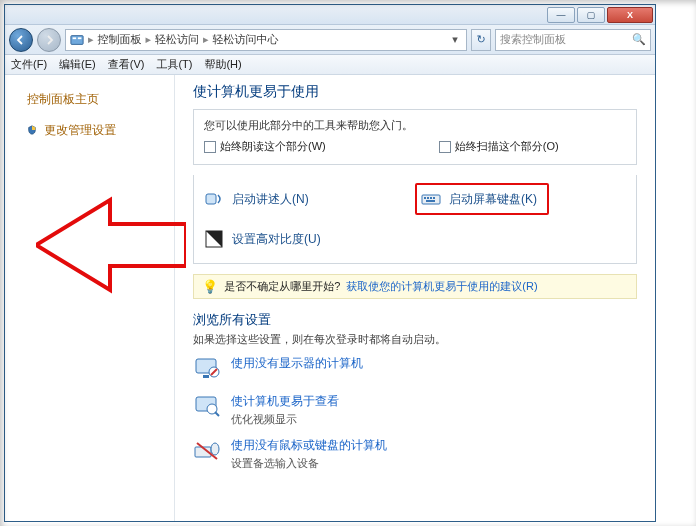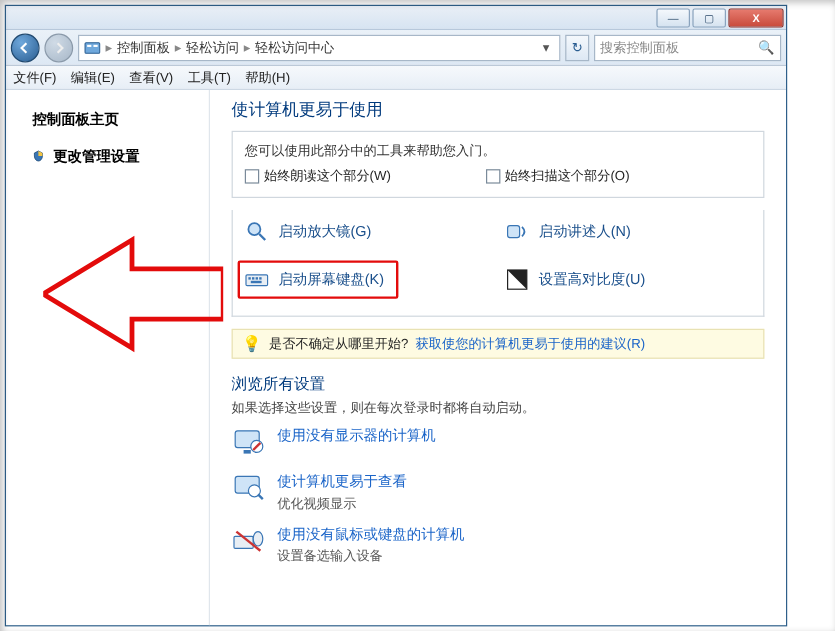--- a/index.html
+++ b/index.html
@@ -19,29 +19,29 @@
 .addr-field { flex: 1; height: 22px; background: #fff; border: 1px solid #a7b7c8; display: flex; align-items: center; padding: 0 4px; font-size: 11px; color: #333; gap: 4px; }
 .addr-sep { color: #888; }
 .addr-drop { width: 14px; text-align: center; color: #555; }
 .search-field { width: 156px; height: 22px; background: #fff; border: 1px solid #a7b7c8; display: flex; align-items: center; padding: 0 4px; font-size: 11px; color: #888; gap: 4px; }
 .refresh-btn { width: 20px; height: 22px; border: 1px solid #a7b7c8; background: linear-gradient(#f4f8fc,#dde8f4); color: #2a5d91; font-size: 11px; display: flex; align-items: center; justify-content: center; }
 
 .menubar { height: 20px; background: linear-gradient(#f6f9fc,#e7eef6); border-bottom: 1px solid #cdd8e4; display: flex; align-items: center; padding-left: 6px; gap: 12px; font-size: 11px; color: #222; }
 
 .body-area { display: flex; height: calc(100% - 70px); }
 .sidebar { width: 170px; border-right: 1px solid #e0e6ec; padding: 10px 8px; font-size: 12px; }
-.side-link { color: #000000; margin: 6px 0 14px 14px; cursor: pointer; font-weight: bold; }
+.side-link { color: #a16207; margin: 6px 0 14px 14px; cursor: pointer; }
 .side-bullet { display: inline-block; width: 10px; height: 10px; margin-right: 4px; vertical-align: -1px; }
 
 .content { flex: 1; padding: 8px 18px 8px 18px; overflow: hidden; font-size: 12px; color: #1f1f1f; }
 .h1 { color: #003a7d; font-size: 14px; margin-bottom: 8px; }
 .panel { border: 1px solid #d0d7de; padding: 8px 10px 10px; margin-bottom: 10px; }
 .panel-title { font-size: 12px; color: #222; margin-bottom: 4px; }
 .panel-sub { color: #333; font-size: 11px; margin-bottom: 4px; }
-.chk-row { display: flex; gap: 79px; margin-top: 6px; font-size: 11px; }
+.chk-row { display: flex; gap: 113px; margin-top: 6px; font-size: 11px; }
 .chk { display: flex; align-items: center; gap: 4px; }
 .chk-box { width: 12px; height: 12px; border: 1px solid #7a8a9a; background: #fff; }
 
 .tools-grid { border: 1px solid #d0d7de; border-top: none; padding: 8px 10px 14px; display: grid; grid-template-columns: 1fr 1fr; row-gap: 14px; column-gap: 12px; margin-bottom: 10px; }
 .tool { display: flex; align-items: center; gap: 8px; font-size: 12px; color: #1a4f8b; }
 .tool-icon { width: 20px; height: 20px; flex-shrink: 0; }
 
 .osk-wrap { border: 2px solid #e30b0b; padding: 4px 10px 4px 4px; border-radius: 2px; margin-left: -6px; }
 
 .tip-bar { background: #fefbe2; border: 1px solid #e8e2b3; padding: 4px 8px; font-size: 11px; display: flex; align-items: center; gap: 6px; margin-bottom: 12px; }
@@ -139,27 +139,20 @@
           <label class="chk">
             <span class="chk-box"></span>
             <span>始终扫描这个部分(O)</span>
           </label>
         </div>
       </div>
 
       <div class="tools-grid">
         <div class="tool">
           <svg class="tool-icon" viewBox="0 0 20 20">
-              <circle cx="8" cy="8" r="5" fill="#cfe4f7" stroke="#3a76b5" stroke-width="1.5"></circle>
-              <line x1="12" y1="12" x2="17" y2="17" stroke="#3a76b5" stroke-width="2"></line>
-            </svg>
-          <span>启动放大镜(G)</span>
-        </div>
-        <div class="tool">
-          <svg class="tool-icon" viewBox="0 0 20 20">
               <rect x="2" y="5" width="10" height="10" rx="2" fill="#cfe4f7" stroke="#3a76b5"></rect>
               <path d="M14 6 Q18 10 14 14" stroke="#3a76b5" fill="none" stroke-width="1.5"></path>
             </svg>
           <span>启动讲述人(N)</span>
         </div>
         <div class="tool">
           <span class="osk-wrap" style="display:flex;align-items:center;gap:8px;">
             <svg class="tool-icon" viewBox="0 0 20 20">
                 <rect x="1" y="6" width="18" height="9" rx="1" fill="#e8eef4" stroke="#3a76b5"></rect>
                 <rect x="3" y="8" width="2" height="2" fill="#3a76b5"></rect>

